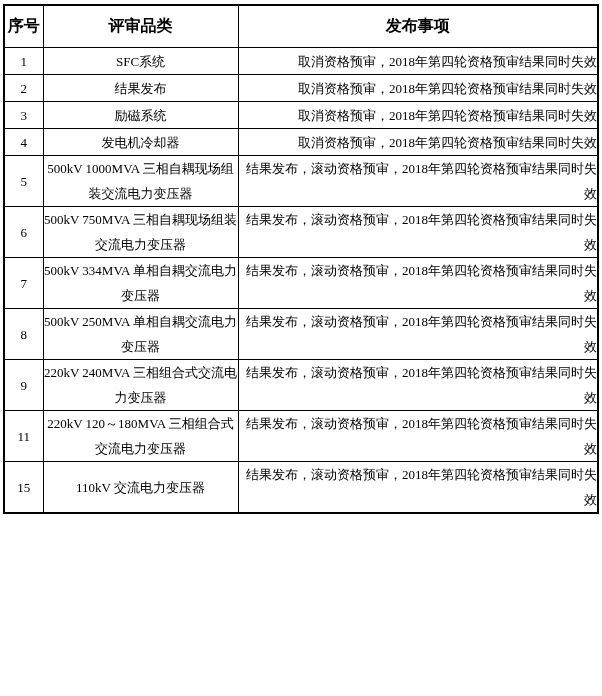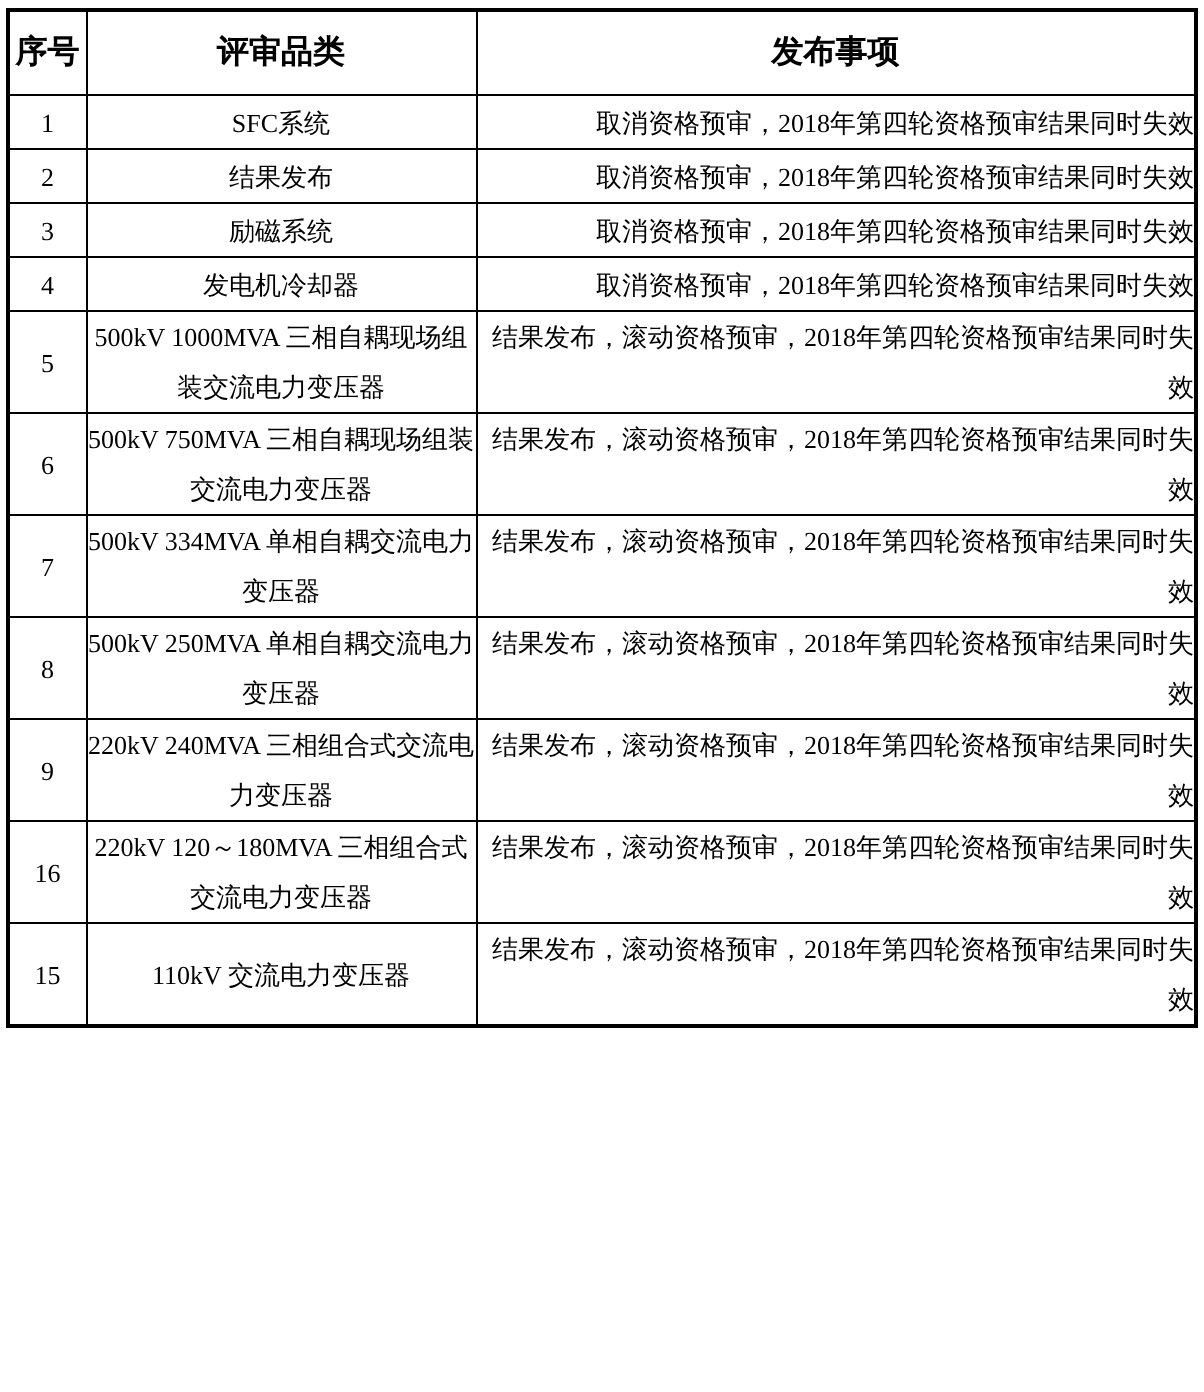--- a/index.html
+++ b/index.html
@@ -123,21 +123,21 @@
   </tr>
 
   <tr>
     <td class="c-no">9</td>
     <td class="c-cat">220kV 240MVA 三相组合式交流电力变压器</td>
     <td class="c-ann">结果发布，滚动资格预审，2018年第四轮资格预审结果同时失效</td>
   </tr>
 
 
   <tr>
-    <td class="c-no">16</td>
+    <td class="c-no">11</td>
     <td class="c-cat">220kV 120～180MVA 三相组合式交流电力变压器</td>
     <td class="c-ann">结果发布，滚动资格预审，2018年第四轮资格预审结果同时失效</td>
   </tr>
 
 
 
 
   <tr>
     <td class="c-no">15</td>
     <td class="c-cat">110kV 交流电力变压器</td>

